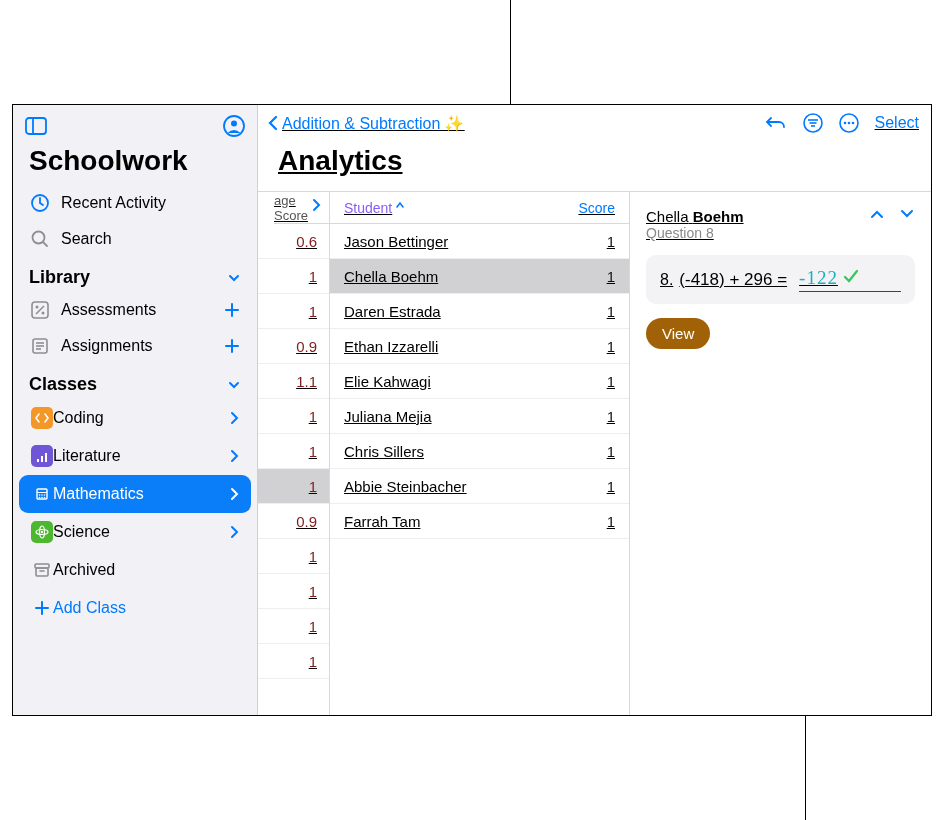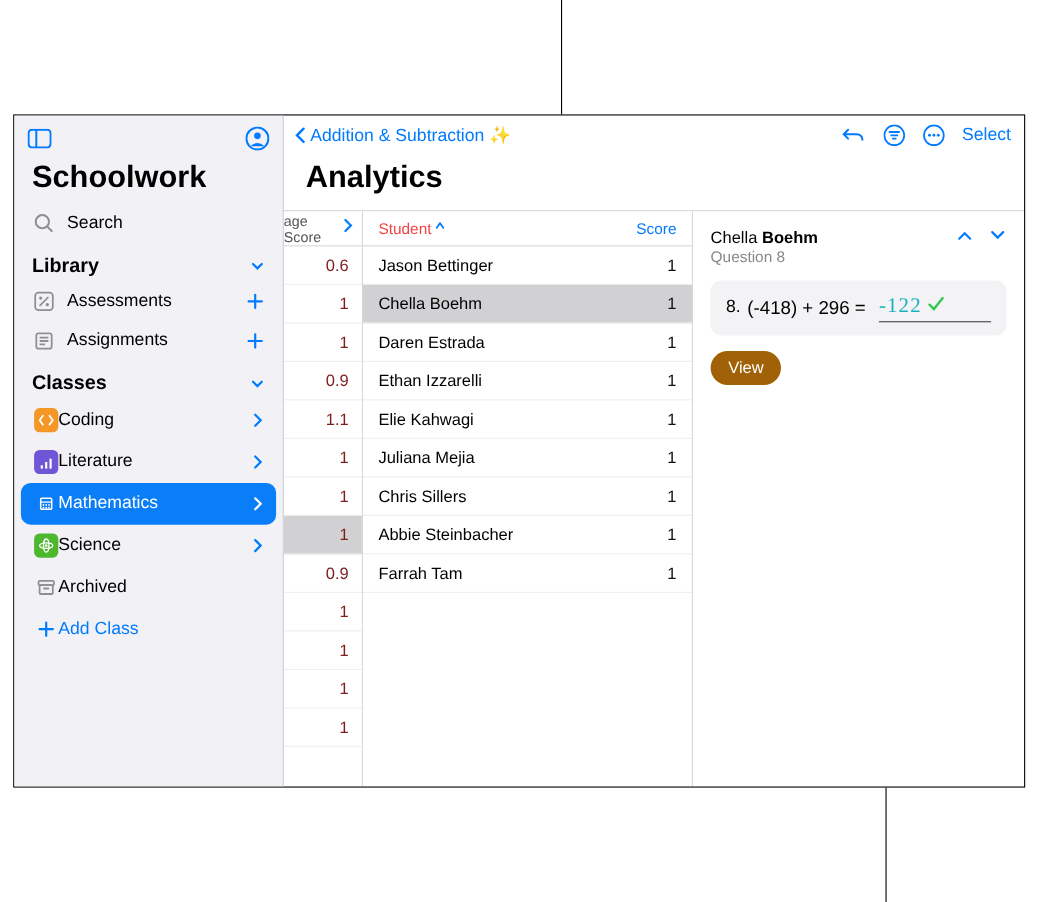--- a/index.html
+++ b/index.html
@@ -116,20 +116,21 @@
       flex: none;
     }
     .add-class { color: #007aff; }
 
     
     .main {
       flex: 1;
       display: flex;
       flex-direction: column;
       overflow: hidden;
+      text-decoration: underline;
     }
     .main-topbar {
       display: flex;
       align-items: center;
       justify-content: space-between;
       padding: 8px 12px 4px 8px;
     }
     .back-btn {
       display: flex; align-items: center; gap: 2px;
       color: #007aff; font-size: 16px; cursor: pointer;
@@ -152,20 +153,21 @@
       flex: none;
       border-right: 0.5px solid #d8d8d8;
       overflow: hidden;
     }
     .col-scores-header {
       height: 32px;
       display: flex; align-items: center; justify-content: flex-end;
       padding-right: 12px;
       border-bottom: 0.5px solid #d8d8d8;
       position: relative;
+      margin-left: 16px;
     }
     .col-scores-header-label {
       font-size: 13px;
       color: #555;
       font-weight: 500;
     }
     .hdr-chevron {
       position: absolute;
       right: 8px;
       top: 6px;
@@ -186,21 +188,21 @@
       border-right: 0.5px solid #d8d8d8;
     }
     .students-header {
       height: 32px;
       display: flex; align-items: center;
       padding: 0 14px;
       border-bottom: 0.5px solid #d8d8d8;
       font-size: 14px;
       font-weight: 500;
     }
-    .students-header .sort-col { color: #ef4444; display: flex; gap: 3px;}
+    .students-header .sort-col { color: #8b5cf6; display: flex; gap: 3px;}
     .students-header .score-col { margin-left: auto; color: #007aff; }
     .student-row {
       height: 35px;
       display: flex; align-items: center;
       padding: 0 14px;
       font-size: 15px;
       border-bottom: 0.5px solid #eee;
       cursor: pointer;
     }
     .student-row.selected { background: #d1d1d4; }
@@ -279,20 +281,29 @@
       <span class="chev blue">
         <svg class="icon-svg" width="22" height="22" viewBox="0 0 22 22">
             <circle cx="11" cy="11" r="10" fill="none" stroke="#007aff" stroke-width="1.8"></circle>
             <circle cx="11" cy="8.5" r="3" fill="#007aff"></circle>
             <path d="M4.5 18 Q11 12 17.5 18" fill="#007aff"></path>
           </svg>
       </span>
     </div>
     <div class="sidebar-title">Schoolwork</div>
 
+    <div class="nav-item">
+      <span class="nav-icon-wrap">
+        <svg width="20" height="20" viewBox="0 0 20 20">
+            <circle cx="10" cy="10" r="8" fill="none" stroke="#007aff" stroke-width="1.8"></circle>
+            <path d="M10 5v5l3 2" fill="none" stroke="#007aff" stroke-width="1.8" stroke-linecap="round"></path>
+          </svg>
+      </span>
+      <span>Recent Activity</span>
+    </div>
     <div class="nav-item">
       <span class="nav-icon-wrap">
         <svg width="20" height="20" viewBox="0 0 20 20">
             <circle cx="8.5" cy="8.5" r="6" fill="none" stroke="#8e8e93" stroke-width="1.8"></circle>
             <line x1="13" y1="13" x2="17" y2="17" stroke="#8e8e93" stroke-width="1.8" stroke-linecap="round"></line>
           </svg>
       </span>
       <span>Search</span>
     </div>
 

